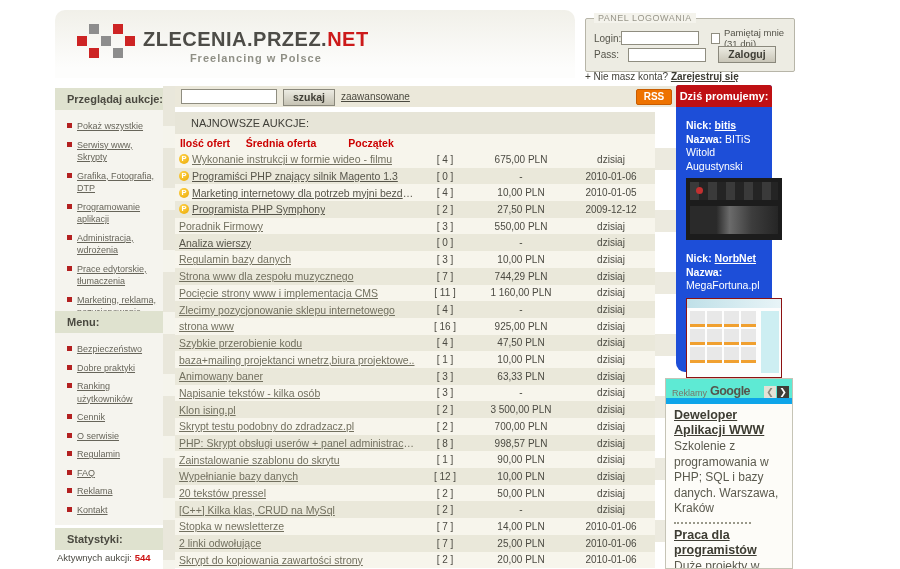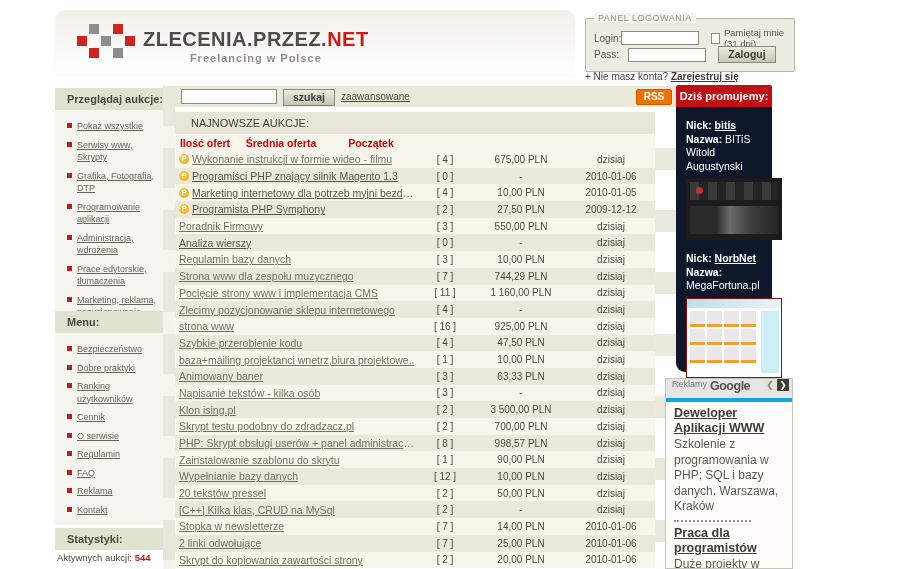--- a/index.html
+++ b/index.html
@@ -77,21 +77,21 @@
   .c-offers{width:60px;flex:none;text-align:center;}
   .c-avg{width:92px;flex:none;text-align:center;}
   .c-start{width:88px;flex:none;text-align:center;}
   .t-head .c-title{justify-content:center;padding-left:0;}
   .c-offers,.c-avg,.c-start{font-size:10px;color:#4b4a42;}
   .t-link{font-size:10.5px;color:#72705f;text-decoration:underline;overflow:hidden;text-overflow:ellipsis;}
   .t-link.bold{font-weight:normal;color:#57554a;}
   .p-icon{flex:none;width:10px;height:10px;border-radius:50%;background:radial-gradient(circle at 35% 30%,#ffd34d,#eaa800);
     color:#fff;font-size:7.5px;font-weight:bold;text-align:center;line-height:10px;margin-right:3px;}
   
-  .promo{position:absolute;left:676px;top:85px;width:96px;height:287px;background:#0f172a;
+  .promo{position:absolute;left:676px;top:85px;width:96px;height:287px;background:#1d4ed8;
     border-radius:3px 3px 9px 9px;box-sizing:border-box;}
   .promo-header{height:22px;background:#bf1013;border-radius:3px 3px 0 0;
     color:#fff;font-size:11px;font-weight:bold;text-align:center;line-height:22px;}
   .promo-body{padding:12px 10px 0 10px;color:#fff;font-size:10.5px;line-height:13.5px;}
   .promo-body b{font-weight:bold;}
   .promo-body a{color:#fff;font-weight:bold;text-decoration:underline;}
   .thumb{width:96px;margin:5px auto 0 auto;position:relative;overflow:hidden;}
   .thumb1{height:62px;background:#1c1c1c;}
   .th1-band{position:absolute;left:4px;top:4px;right:4px;height:18px;
     background:repeating-linear-gradient(90deg,#3a3a3a 0 9px,#242424 9px 18px);}
@@ -100,21 +100,21 @@
     background:linear-gradient(90deg,#2a2a2a 0 30%,#6b6b6b 45%,#3d3d3d 70%,#262626);}
   .thumb2{height:80px;background:#fdfdfd;border:1px solid #8c1212;box-sizing:border-box;}
   .th2-top{position:absolute;left:0;top:0;right:0;height:9px;background:linear-gradient(90deg,#bfe0e8,#e8f4f7);}
   .th2-side{position:absolute;right:2px;top:12px;width:18px;bottom:4px;background:#cdeef2;}
   .th2-grid{position:absolute;left:3px;top:12px;width:68px;display:grid;grid-template-columns:repeat(4,15px);gap:2px;}
   .th2-cell{height:13px;background:#e8e8e8;border-bottom:3px solid #f0a030;}
   .promo-more{display:block;text-align:center;margin-top:8px;font-size:11px;}
   
   .ads{position:absolute;left:665px;top:378px;width:128px;height:191px;background:#fdfcf8;
     border:1px solid #c6c4b6;box-sizing:border-box;overflow:hidden;}
-  .ads-header{height:19px;background:#e5e5e5;border-bottom:4px solid #0ea5e9;display:flex;align-items:flex-start;padding:0 3px 0 6px;}
+  .ads-header{height:19px;background:#5eead4;border-bottom:6px solid #0ea5e9;display:flex;align-items:flex-end;padding:0 3px 0 6px;}
   .ads-prefix{font-size:9px;color:#77766a;}
   .ads-brand{font-size:12.5px;font-weight:bold;color:#55544b;margin-left:3px;letter-spacing:-.5px;}
   .ads-arrows{margin-left:auto;display:flex;gap:1px;}
   .arrow{width:12px;height:12px;font-size:9px;text-align:center;line-height:12px;font-weight:bold;}
   .arrow.prev{background:#e4e2d6;color:#8a897c;}
   .arrow.next{background:#3f3e37;color:#fff;}
   .ads-body{padding:4px 8px 0 8px;}
   .ad-title{display:block;font-size:12.5px;font-weight:bold;color:#3e3d33;text-decoration:underline;line-height:15px;}
   .ad-text{font-size:12px;color:#5b5a4e;line-height:15.5px;margin-top:1px;}
   .ad-url-clipped{width:70%;height:3px;border-bottom:2px dotted #99988a;overflow:hidden;margin:2px 0 4px 0;}

